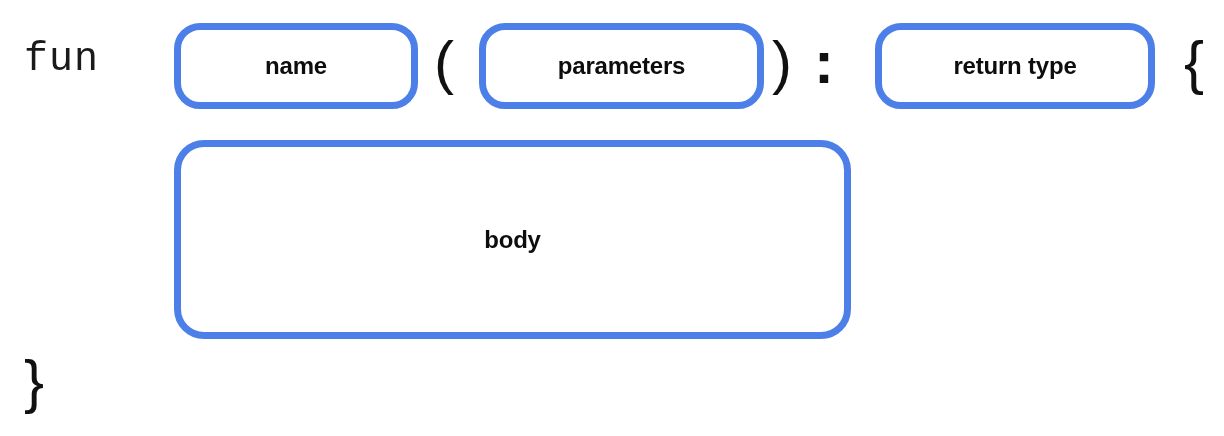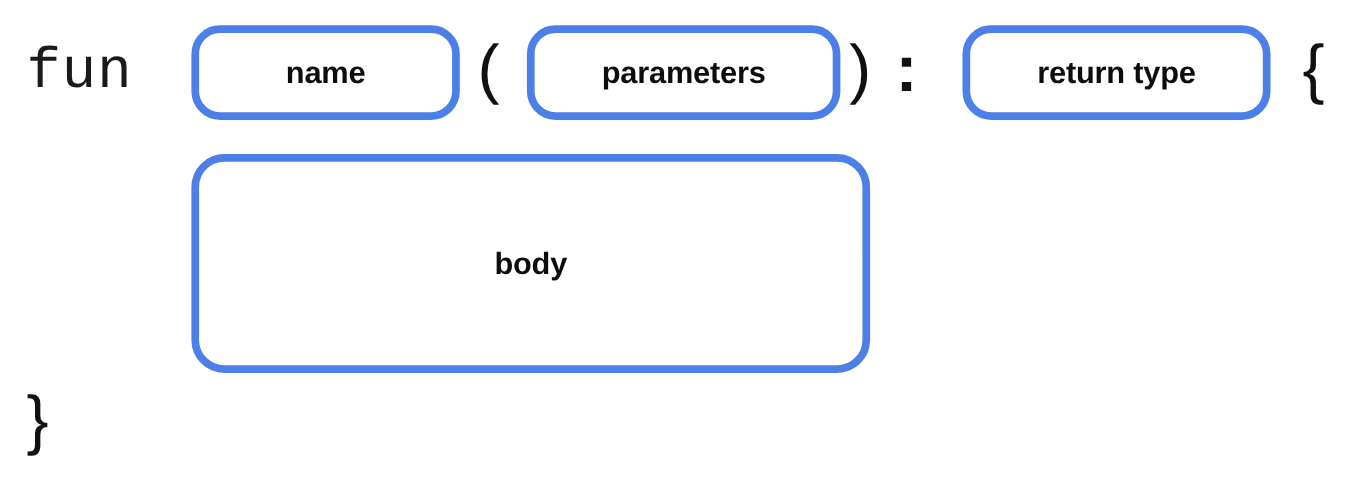--- a/index.html
+++ b/index.html
@@ -26,21 +26,21 @@
     color: #111111;
     white-space: pre;
     line-height: 1;
     user-select: none;
   }
 
   .kw-fun {
     left: 24px;
     top: 40px;
     font-family: "Liberation Mono", "DejaVu Sans Mono", monospace;
-    font-size: 52px;
+    font-size: 40px;
     font-weight: 400;
     letter-spacing: 1px;
     color: #1a1a1a;
   }
 
   .punct {
     font-family: "Liberation Sans", sans-serif;
     font-size: 60px;
     font-weight: 400;
     color: #111111;
@@ -58,21 +58,21 @@
     box-sizing: border-box;
     background: #ffffff;
     border: 7px solid var(--accent, #4c80e8);
     border-radius: 26px;
     display: flex;
     align-items: center;
     justify-content: center;
     color: #0d0d0d;
     font-family: "Liberation Sans", sans-serif;
     font-weight: 700;
-    font-size: 28px;
+    font-size: 24px;
     letter-spacing: -0.2px;
     user-select: none;
   }
 
   .slot-name {
     left: 174px;
     top: 23px;
     width: 244px;
     height: 86px;
   }
@@ -89,21 +89,21 @@
     left: 875px;
     top: 23px;
     width: 280px;
     height: 86px;
     text-align: center;
   }
 
   .slot-body {
     left: 174px;
     top: 140px;
-    width: 617px;
+    width: 677px;
     height: 199px;
     border-radius: 30px;
     align-items: center;
     justify-content: center;
   }
 </style>
 </head>
 <body>
 
 <div id="diagram" style="--accent: #4c80e8; --bg: #ffffff;">

